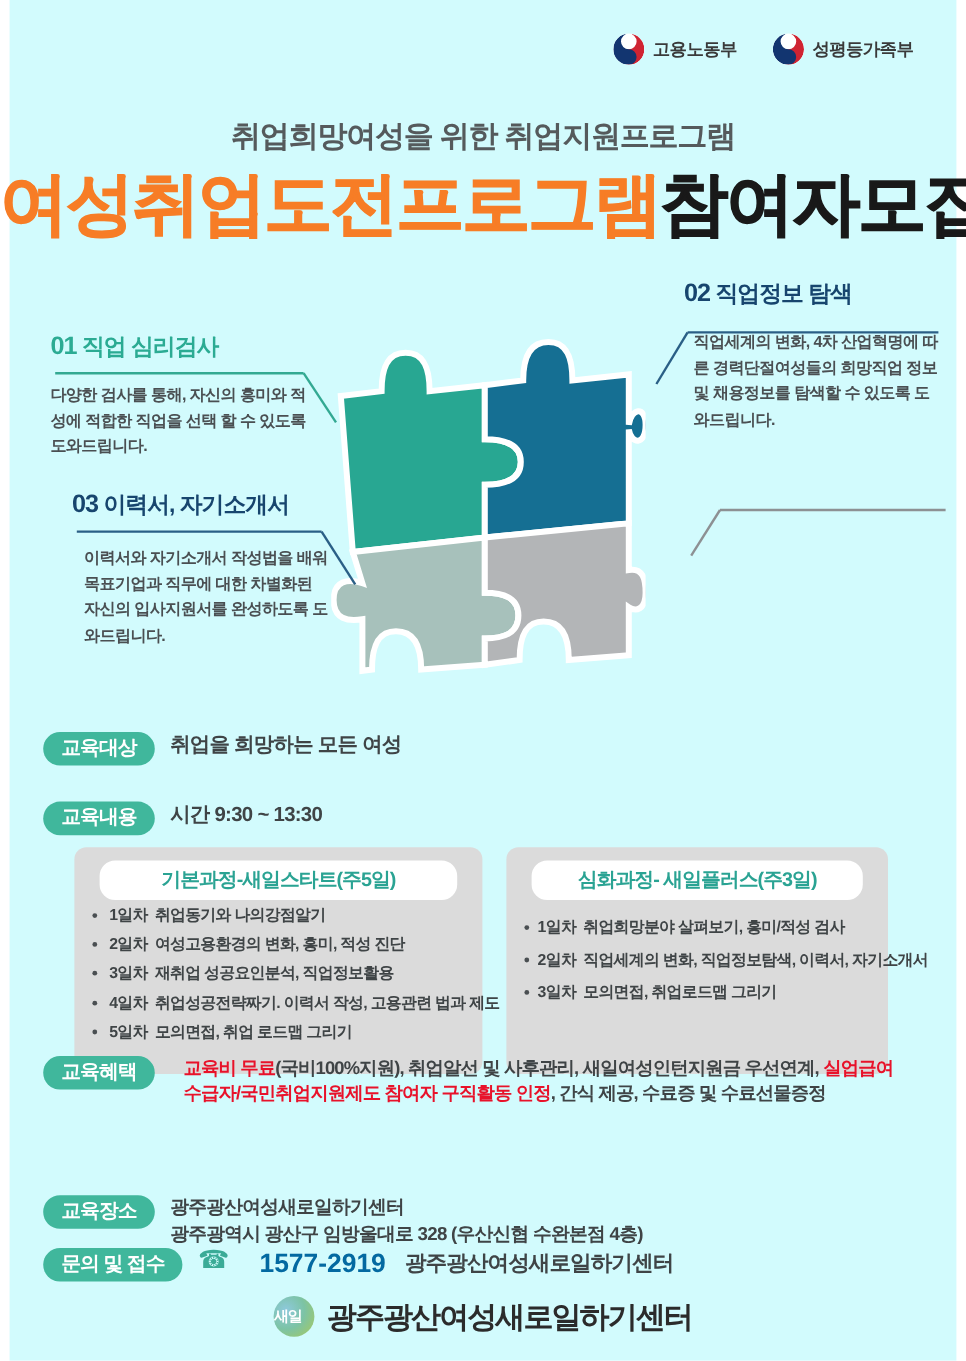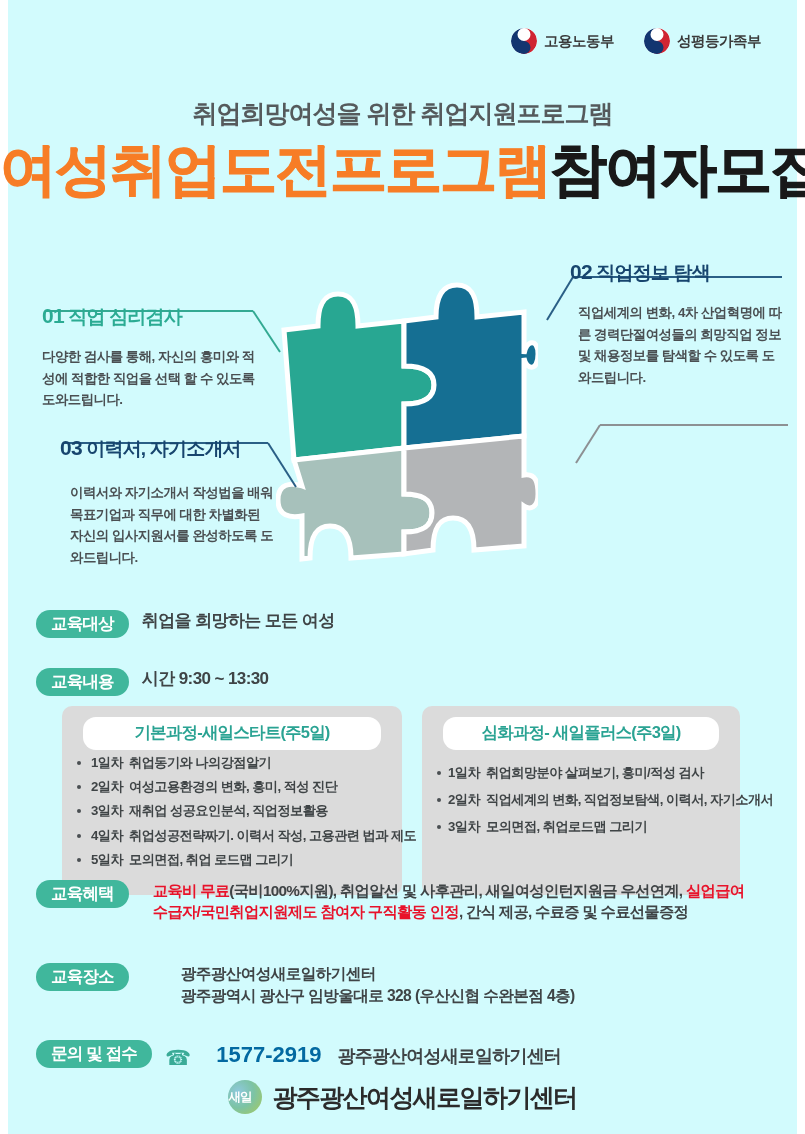--- a/index.html
+++ b/index.html
@@ -112,21 +112,20 @@
   }
 
   
   .feat { position: absolute; }
   .feat .f-head {
     font-weight: bold;
     font-size: 19px;
     letter-spacing: -0.8px;
     white-space: nowrap;
     margin-bottom: 3px;
-    margin-top: 28px;
   }
   .feat .f-num { font-size: 21px; font-weight: bold; }
   .feat .f-body {
     font-size: 13.4px;
     line-height: 1.62;
     color: #4a4f52;
     letter-spacing: -0.5px;
     font-weight: bold;
   }
 
@@ -233,24 +232,24 @@
     border-radius: 50%;
     background: #4a4f52;
   }
   .course li .day { margin-right: 6px; }
 
   
   .row-benefit { left: 36px; top: 880px; gap: 11px; }
   .row-benefit .row-val { font-size: 15.3px; line-height: 1.4; letter-spacing: -0.7px; width: 595px; white-space: normal;}
   .hl { color: #e8122a; font-weight: bold; }
 
-  .row-place { left: 36px; top: 963px; gap: 39px; }
+  .row-place { left: 36px; top: 996px; }
   .row-place .row-val { font-size: 15.6px; line-height: 1.4; }
 
-  .row-contact { left: 36px; top: 1040px; align-items: flex-end; }
+  .row-contact { left: 36px; top: 1040px; align-items: flex-start; }
   .phone-icon {
     margin-left: 13px;
     font-size: 21px;
     color: #3aab97;
     line-height: 1;
   }
   .tel-num {
     margin-left: 25px;
     font-size: 22px;
     font-weight: bold;

